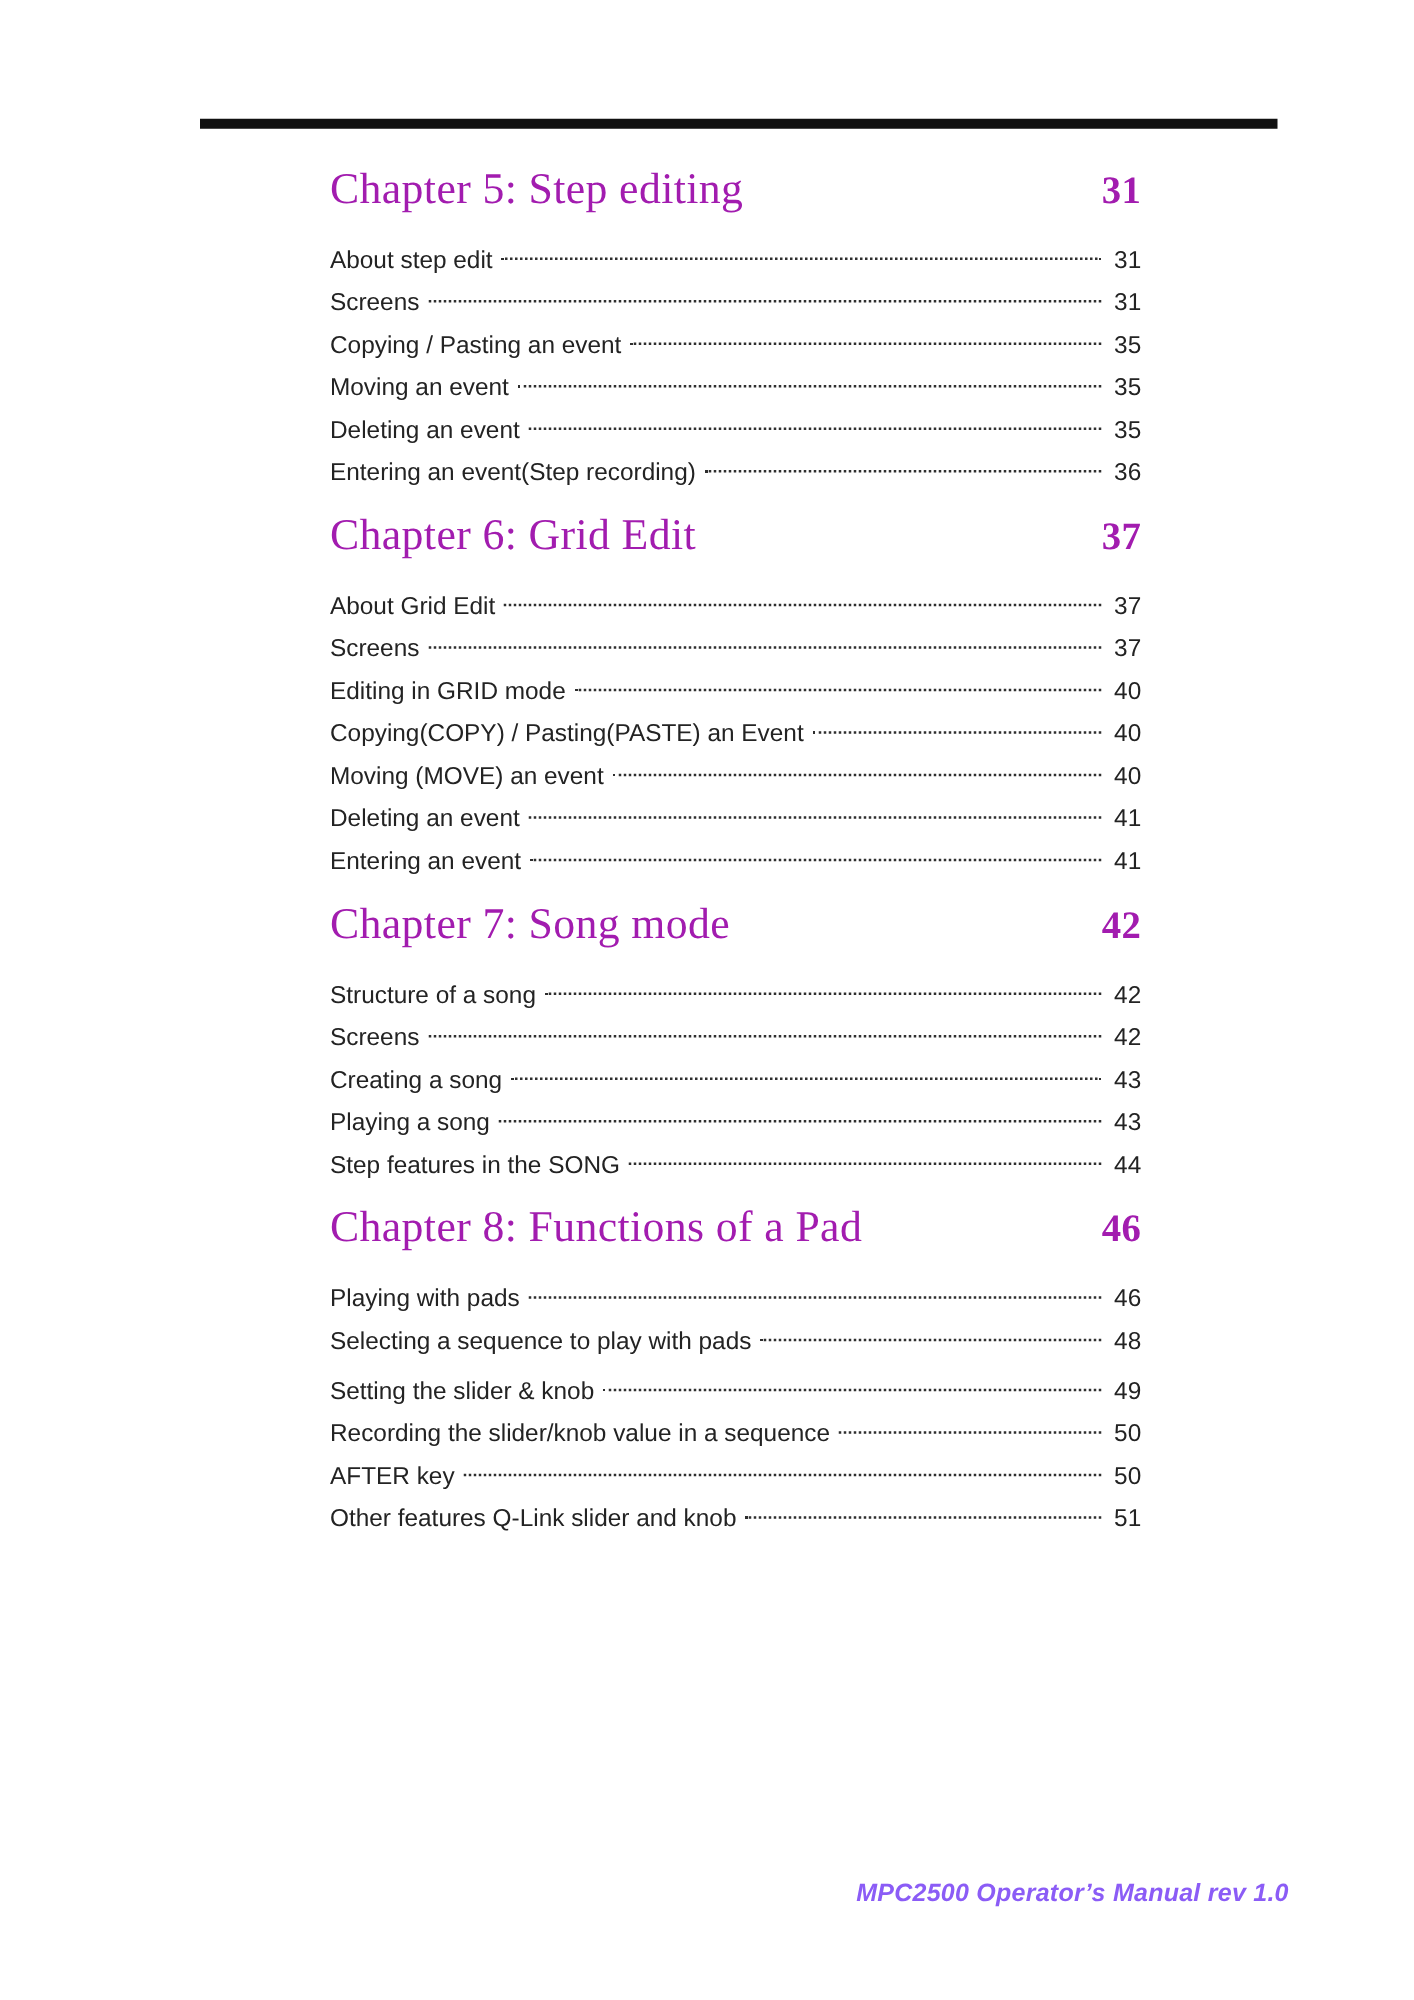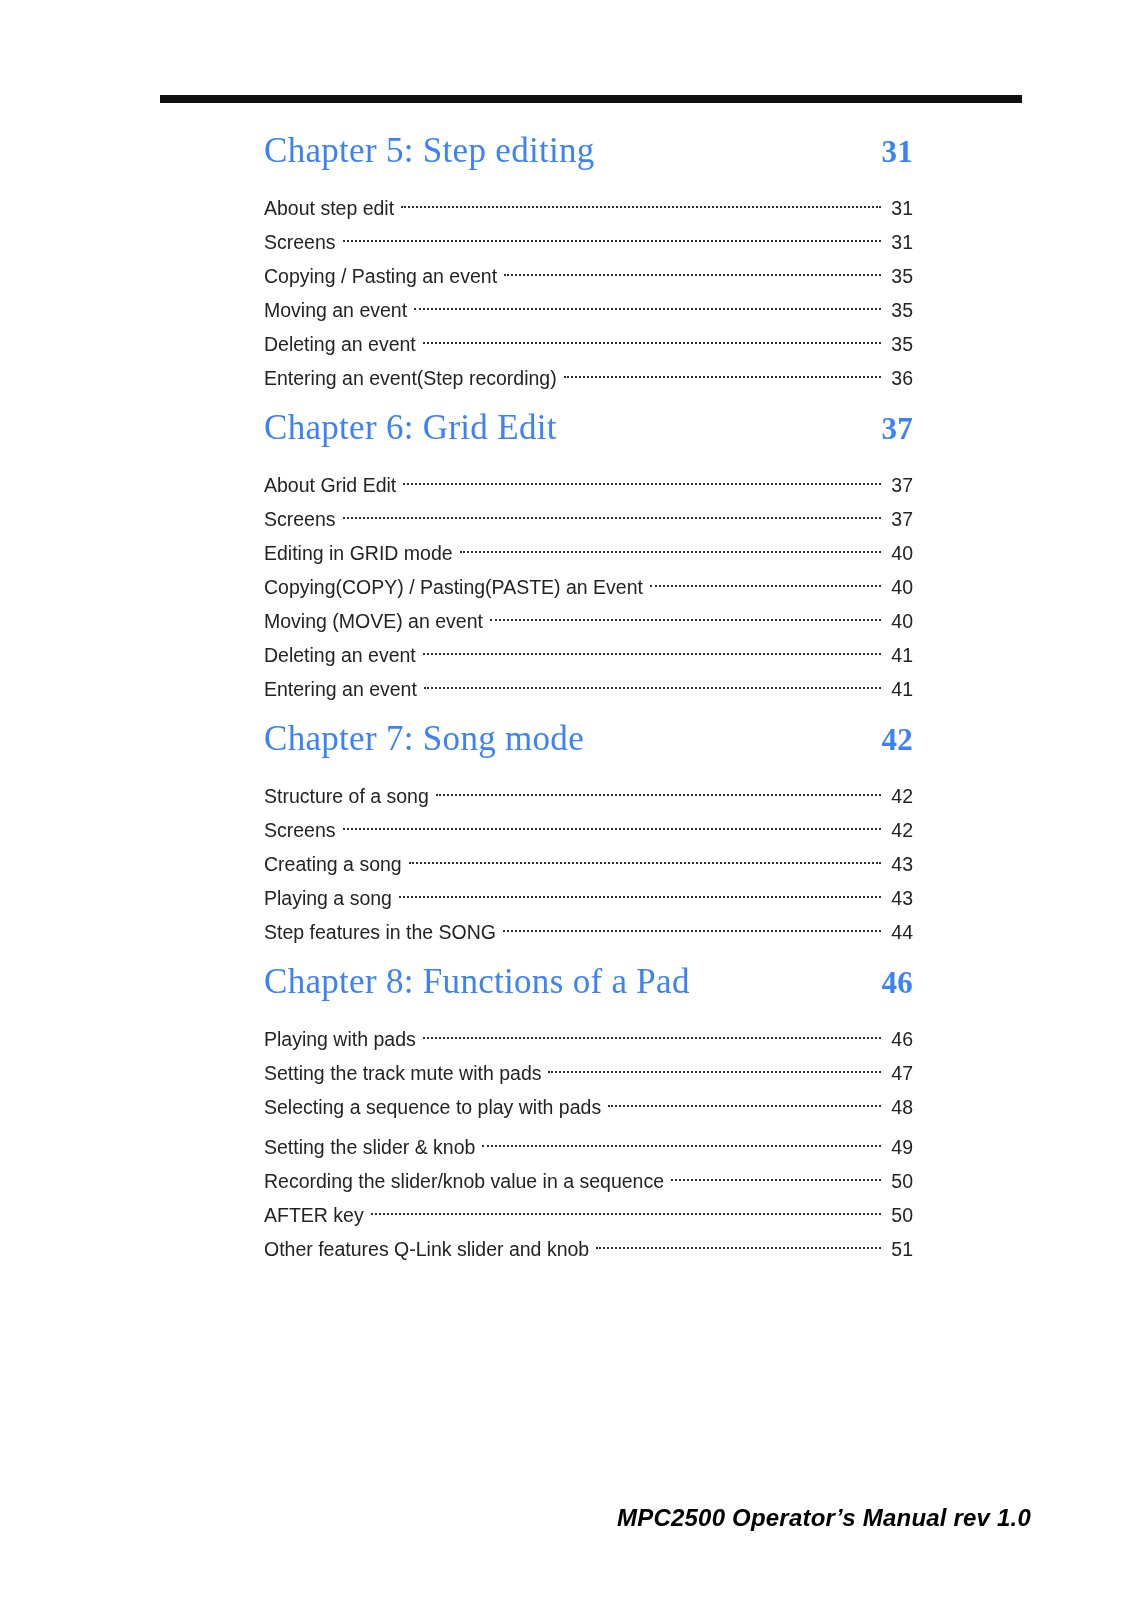--- a/index.html
+++ b/index.html
@@ -29,21 +29,21 @@
   .chapter { margin-bottom: 20px; }
   .chapter-heading {
     display: flex;
     justify-content: space-between;
     align-items: baseline;
     font-family: "Liberation Serif", serif;
     font-weight: 400;
     font-size: 35px;
     line-height: 40px;
     letter-spacing: 0.3px;
-    color: #3b82f6;
+    color: #a21caf;
     margin-bottom: 26px;
   }
   .chapter-title { white-space: nowrap; }
   .chapter-num {
     font-family: "Liberation Serif", serif;
     font-weight: 700;
     font-size: 31px;
     padding-left: 20px;
   }
   .entry {
@@ -64,25 +64,25 @@
   .entry-num {
     flex: 0 0 auto;
     min-width: 27px;
     text-align: right;
   }
   .footer {
     position: absolute;
     top: 1504px;
     right: 100px;
     font-family: "Liberation Sans", sans-serif;
-    font-size: 24px;
+    font-size: 20px;
     font-weight: 700;
     font-style: italic;
     letter-spacing: 0.2px;
-    color: #000000;
+    color: #8b5cf6;
   }
 </style>
 </head>
 <body>
 
 <div class="page">
   <div class="top-rule"></div>
   <main class="toc" id="toc">
   <section class="chapter">
     <div class="chapter-heading">
@@ -222,25 +222,20 @@
       <span class="chapter-title">Chapter 8: Functions of a Pad</span>
       <span class="chapter-num">46</span>
     </div>
     <div class="entries">
   <div class="entry">
     <span class="entry-label">Playing with pads</span>
     <span class="dots"></span>
     <span class="entry-num">46</span>
   </div>
 
-  <div class="entry">
-    <span class="entry-label">Setting the track mute with pads</span>
-    <span class="dots"></span>
-    <span class="entry-num">47</span>
-  </div>
 
   <div class="entry">
     <span class="entry-label">Selecting a sequence to play with pads</span>
     <span class="dots"></span>
     <span class="entry-num">48</span>
   </div>
 </div>
   </section>
 
   <section class="chapter">

